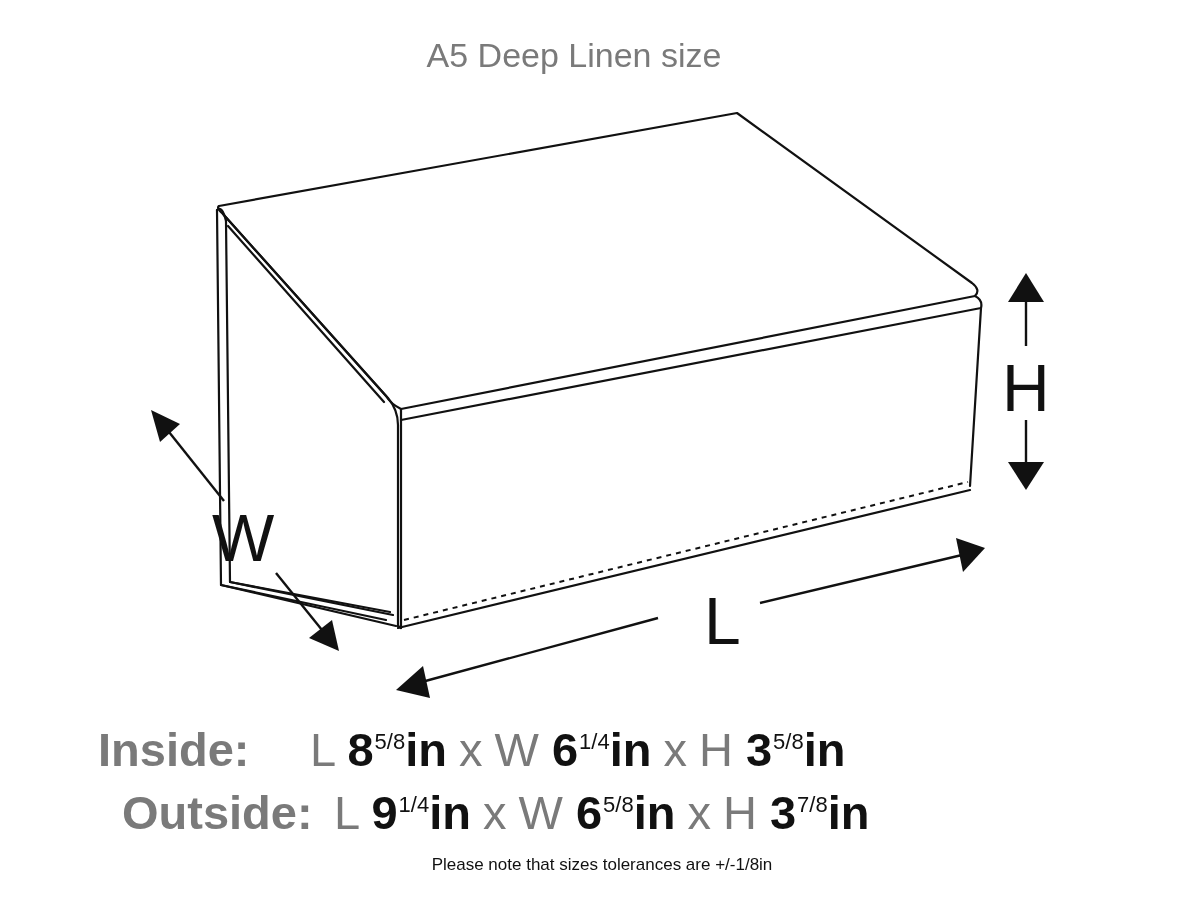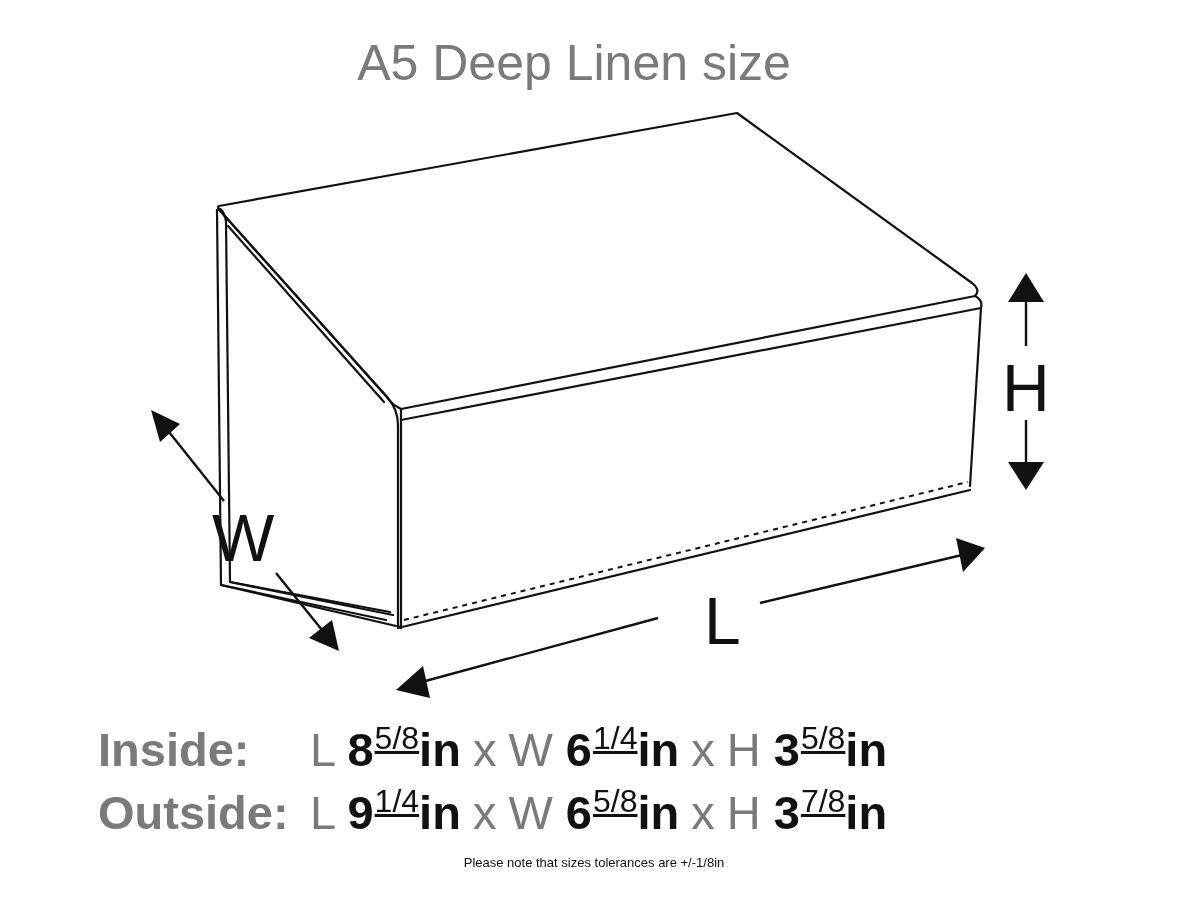--- a/index.html
+++ b/index.html
@@ -13,21 +13,21 @@
       position: relative;
       overflow: hidden;
       font-family: "Liberation Sans", sans-serif;
     }
     .title {
       position: absolute;
       left: 0;
       top: 38px;
       width: 1148px;
       text-align: center;
-      font-size: 50px;
+      font-size: 34px;
       color: #7a7a7a;
       letter-spacing: 0px;
       line-height: 1;
     }
     svg.drawing {
       position: absolute;
       left: 0;
       top: 0;
       width: 1200px;
       height: 900px;
@@ -50,43 +50,42 @@
     .spec .lbl {
       display: inline-block;
       width: 212px;
       font-weight: bold;
     }
     .spec .val {
       color: #111111;
       font-weight: bold;
     }
     .spec .val sup {
-      font-size: 32px;
+      font-size: 22px;
       font-weight: normal;
       vertical-align: 0;
       position: relative;
       top: -17px;
       margin-left: 1px;
-      text-decoration: underline;
     }
     .spec .dim {
       color: #7a7a7a;
       font-weight: normal;
     }
     .spec .x {
       color: #7a7a7a;
       margin: 0 12px;
     }
     .note {
       position: absolute;
-      left: 0;
+      left: 8px;
       top: 855px;
       width: 1188px;
       text-align: center;
-      font-size: 13px;
+      font-size: 17px;
       color: #111111;
     }
   </style>
 </head>
 <body>
 
 <div class="title">A5 Deep Linen size</div>
 
 <svg class="drawing" viewBox="0 0 1200 900" xmlns="http://www.w3.org/2000/svg">
   <g fill="none" stroke="#111111" stroke-width="2.2" stroke-linejoin="round" stroke-linecap="round">
@@ -140,20 +139,20 @@
 <div class="dim-letter" style="left:212px; top:505px;">W</div>
 <div class="dim-letter" style="left:704px; top:588px;">L</div>
 
 <div class="spec" style="top:726px;">
   <span class="lbl">Inside:</span><span class="dim">L</span>
   <span class="val"><span>8</span><sup>5/8</sup><span>in</span></span><span class="x">x</span><span class="dim">W</span>
   <span class="val"><span>6</span><sup>1/4</sup><span>in</span></span><span class="x">x</span><span class="dim">H</span>
   <span class="val"><span>3</span><sup>5/8</sup><span>in</span></span>
 </div>
 
-<div class="spec" style="top:789px;">
+<div class="spec" style="top:789px;margin-left:24px;">
   <span class="lbl">Outside:</span><span class="dim">L</span>
   <span class="val"><span>9</span><sup>1/4</sup><span>in</span></span><span class="x">x</span><span class="dim">W</span>
   <span class="val"><span>6</span><sup>5/8</sup><span>in</span></span><span class="x">x</span><span class="dim">H</span>
   <span class="val"><span>3</span><sup>7/8</sup><span>in</span></span>
 </div>
 
 <div class="note">Please note that sizes tolerances are +/-1/8in</div>
 
 </body></html>

